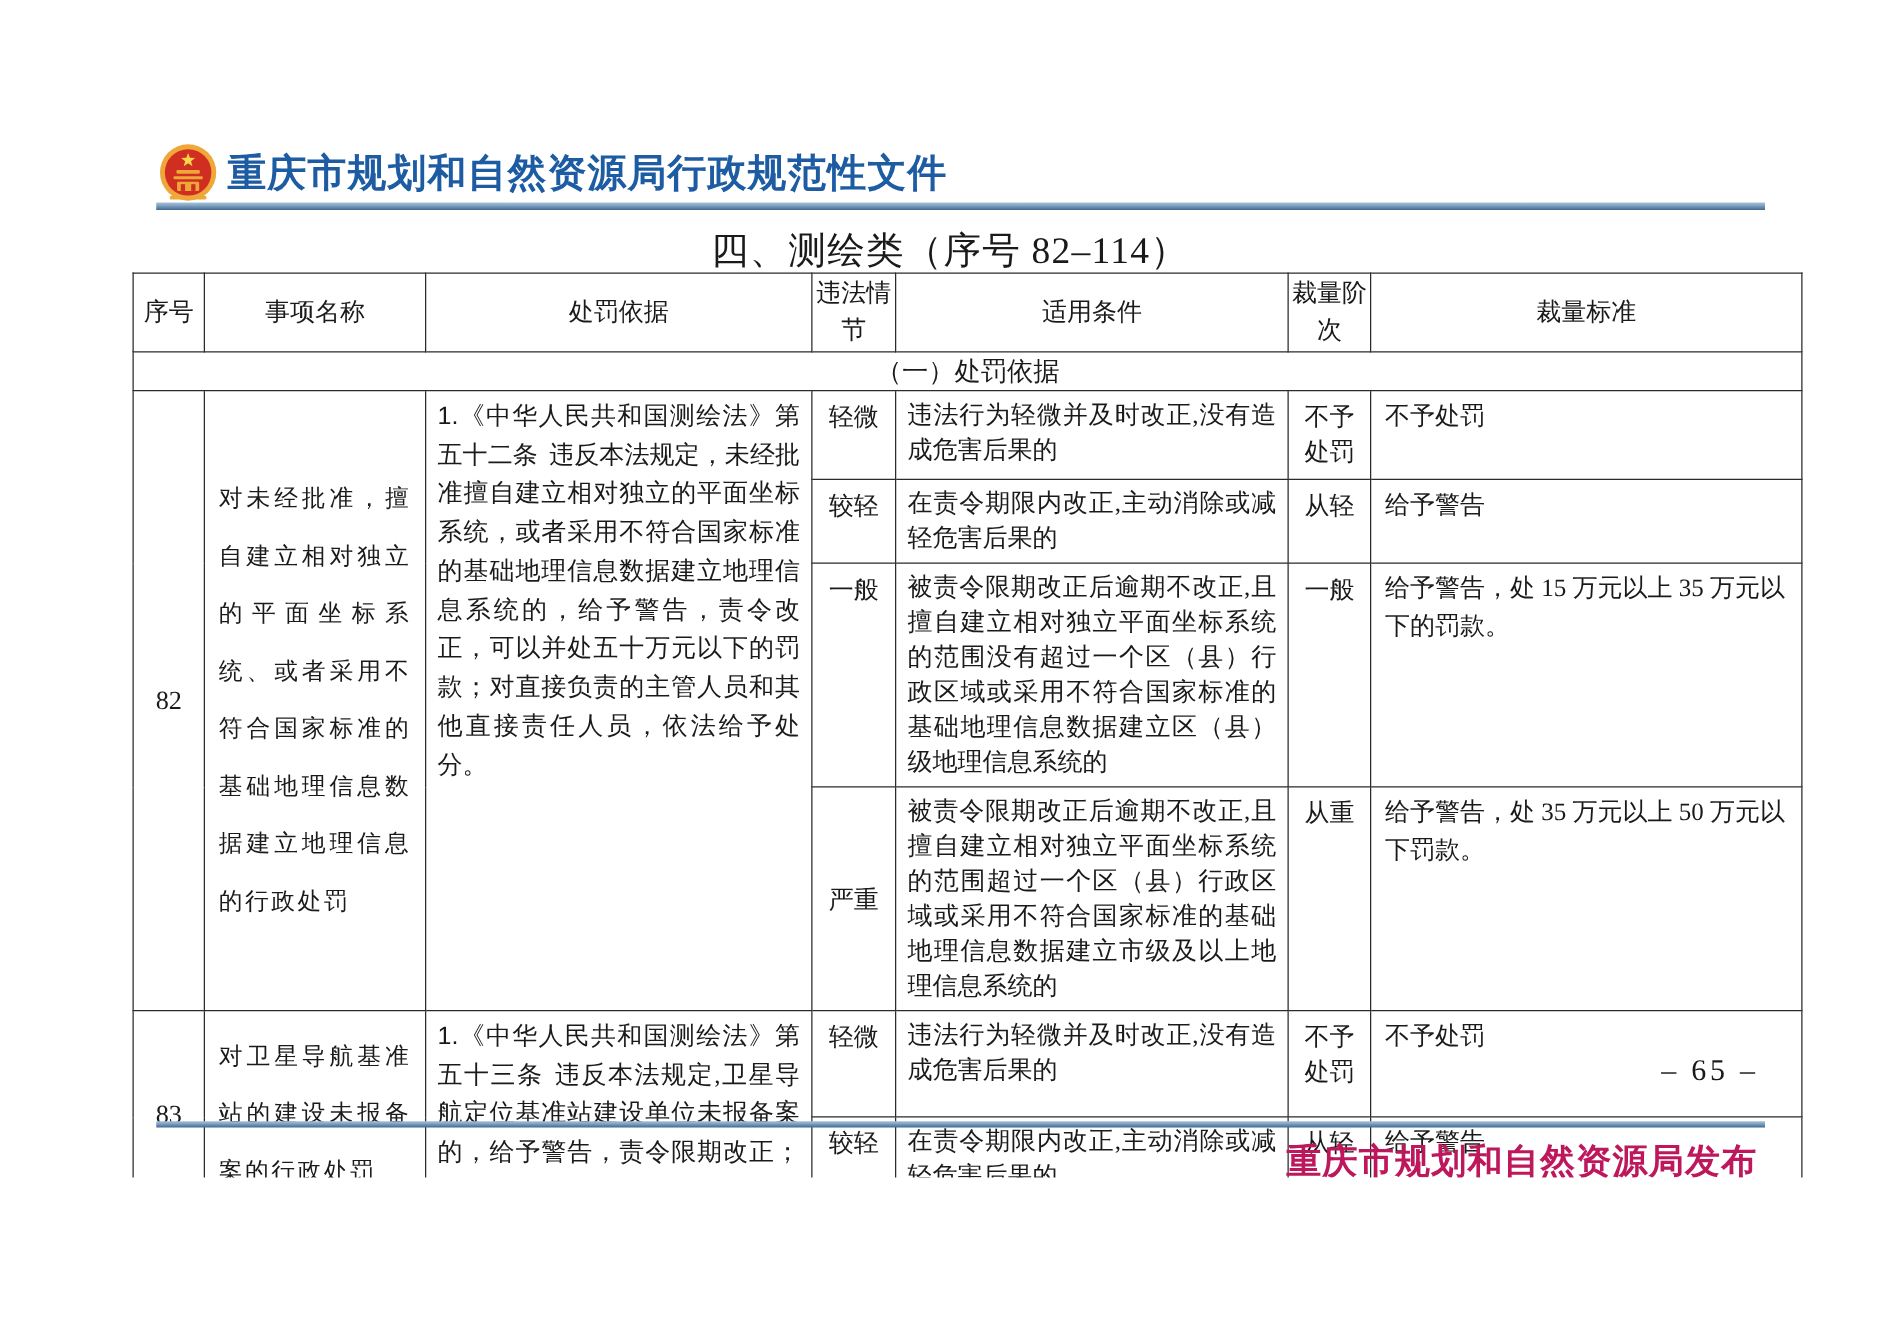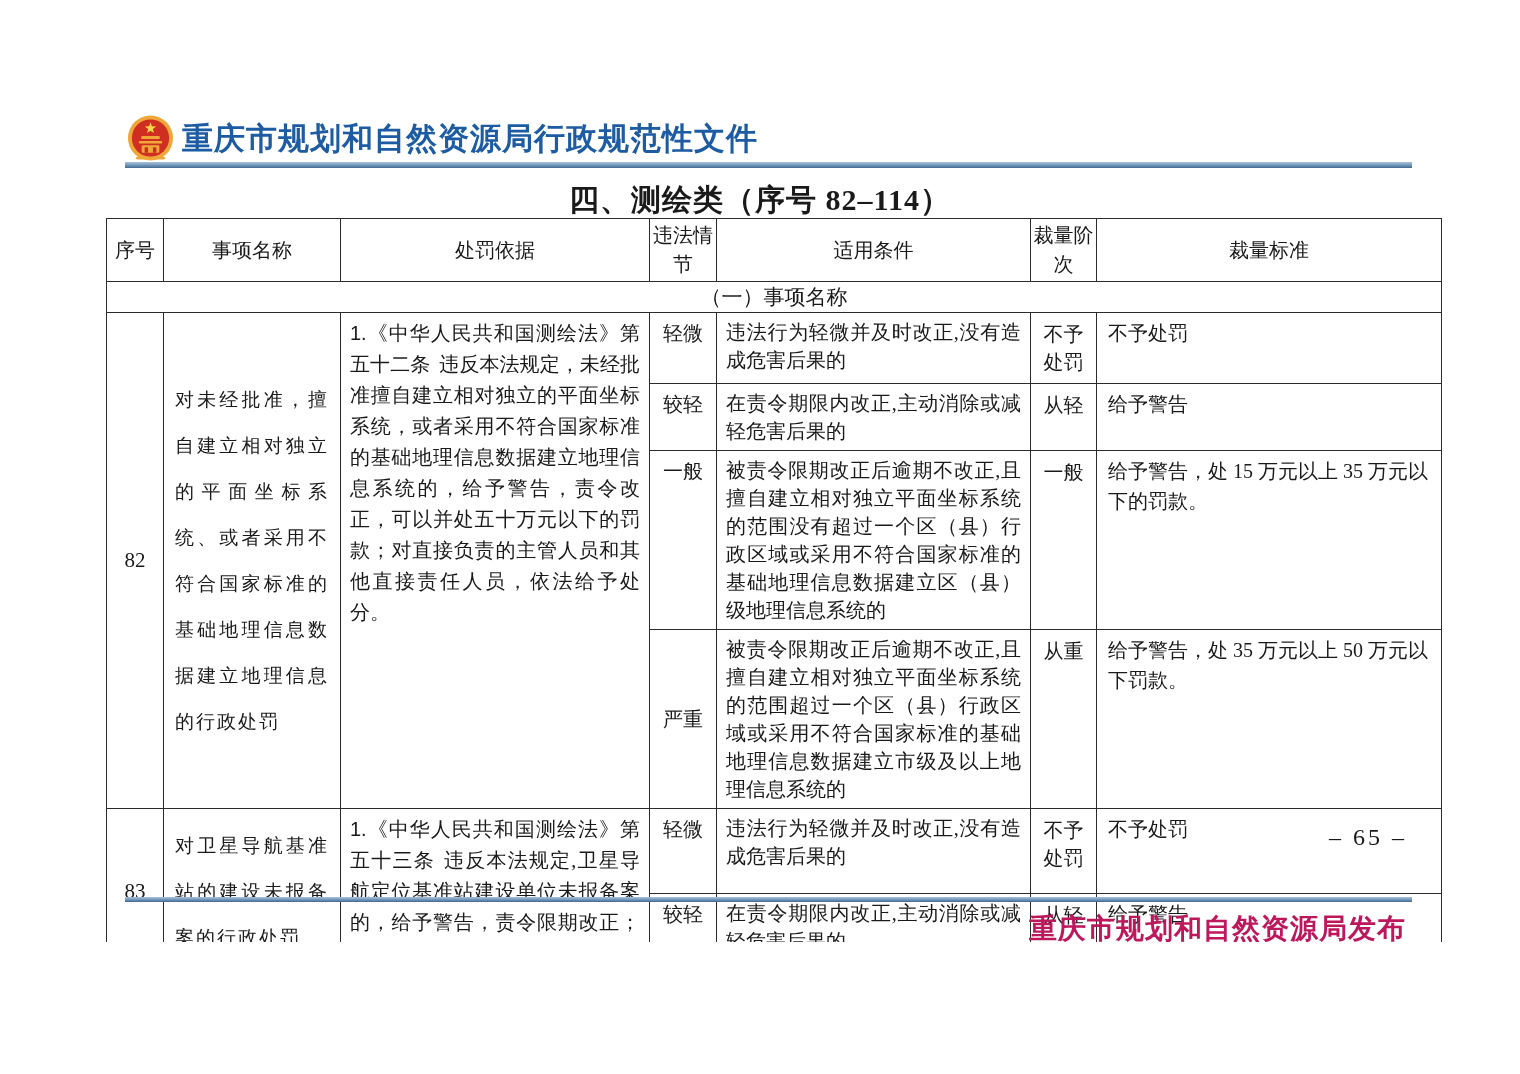--- a/index.html
+++ b/index.html
@@ -18,21 +18,21 @@
     font-size: 31px; font-weight: 700; color: #1d5ca3; letter-spacing: 1px; white-space: nowrap;
   }
   .header-rule {
     position: absolute; left: 125px; right: 108px; top: 162px; height: 6px;
     background: linear-gradient(180deg, #a9c1d8 0%, #7fa3c3 40%, #41688f 100%);
   }
 
   
   .doc-title {
     position: absolute; left: 0; right: 0; top: 180px; text-align: center;
-    font-size: 30px; font-weight: 700; letter-spacing: 1px;
+    font-size: 30px; font-weight: 400; letter-spacing: 1px;
   }
 
   
   table.penalty {
     position: absolute; left: 106px; top: 218px; width: 1335px;
     border-collapse: collapse; table-layout: fixed;
   }
   table.penalty th, table.penalty td { border: 1px solid #2b2b2b; }
   th.hcell {
     font-family: "Liberation Sans", "DejaVu Sans", sans-serif;
@@ -61,21 +61,21 @@
   td.c-sev.mid { vertical-align: middle; padding: 2px; }
   td.c-cond {
     vertical-align: top; padding: 5px 9px; font-size: 20px;
     line-height: 28px; text-align: justify;
   }
   td.c-level { vertical-align: top; text-align: center; padding: 7px 4px; font-size: 20px; line-height: 28px; }
   td.c-std { vertical-align: top; padding: 5px 11px; font-size: 20px; line-height: 30px; }
 
   
   .page-num {
-    position: absolute; top: 824px; right: 113px;
+    position: absolute; top: 844px; right: 113px;
     font-size: 24px; letter-spacing: 3px;
   }
   .footer-rule {
     position: absolute; left: 125px; right: 108px; top: 897px; height: 5px;
     background: linear-gradient(180deg, #a9c1d8 0%, #7fa3c3 40%, #41688f 100%);
   }
   .footer-text {
     position: absolute; top: 910px; right: 114px;
     font-size: 28px; font-weight: 700; color: #be185d; letter-spacing: 1px;
   }
@@ -119,21 +119,21 @@
         <th class="hcell">事项名称</th>
         <th class="hcell">处罚依据</th>
         <th class="hcell">违法情节</th>
         <th class="hcell">适用条件</th>
         <th class="hcell">裁量阶次</th>
         <th class="hcell">裁量标准</th>
       </tr>
     </thead>
     <tbody>
       <tr style="height:31px">
-        <td class="section-cell" colspan="7">（一）事项名称</td>
+        <td class="section-cell" colspan="7">（一）处罚依据</td>
       </tr>
 
       <tr style="height:49px">
         <td class="c-no" rowspan="4">82</td>
         <td class="c-name" rowspan="4">对未经批准，擅自建立相对独立的平面坐标系统、或者采用不符合国家标准的基础地理信息数据建立地理信息的行政处罚</td>
         <td class="c-basis" rowspan="4"><span class="basis-bold">1.《中华人民共和国测绘法》第五十二条</span><span>违反本法规定，未经批准擅自建立相对独立的平面坐标系统，或者采用不符合国家标准的基础地理信息数据建立地理信息系统的，给予警告，责令改正，可以并处五十万元以下的罚款；对直接负责的主管人员和其他直接责任人员，依法给予处分。</span></td>
         <td class="c-sev">轻微</td>
         <td class="c-cond">违法行为轻微并及时改正,没有造成危害后果的</td>
         <td class="c-level">不予处罚</td>
         <td class="c-std">不予处罚</td>

